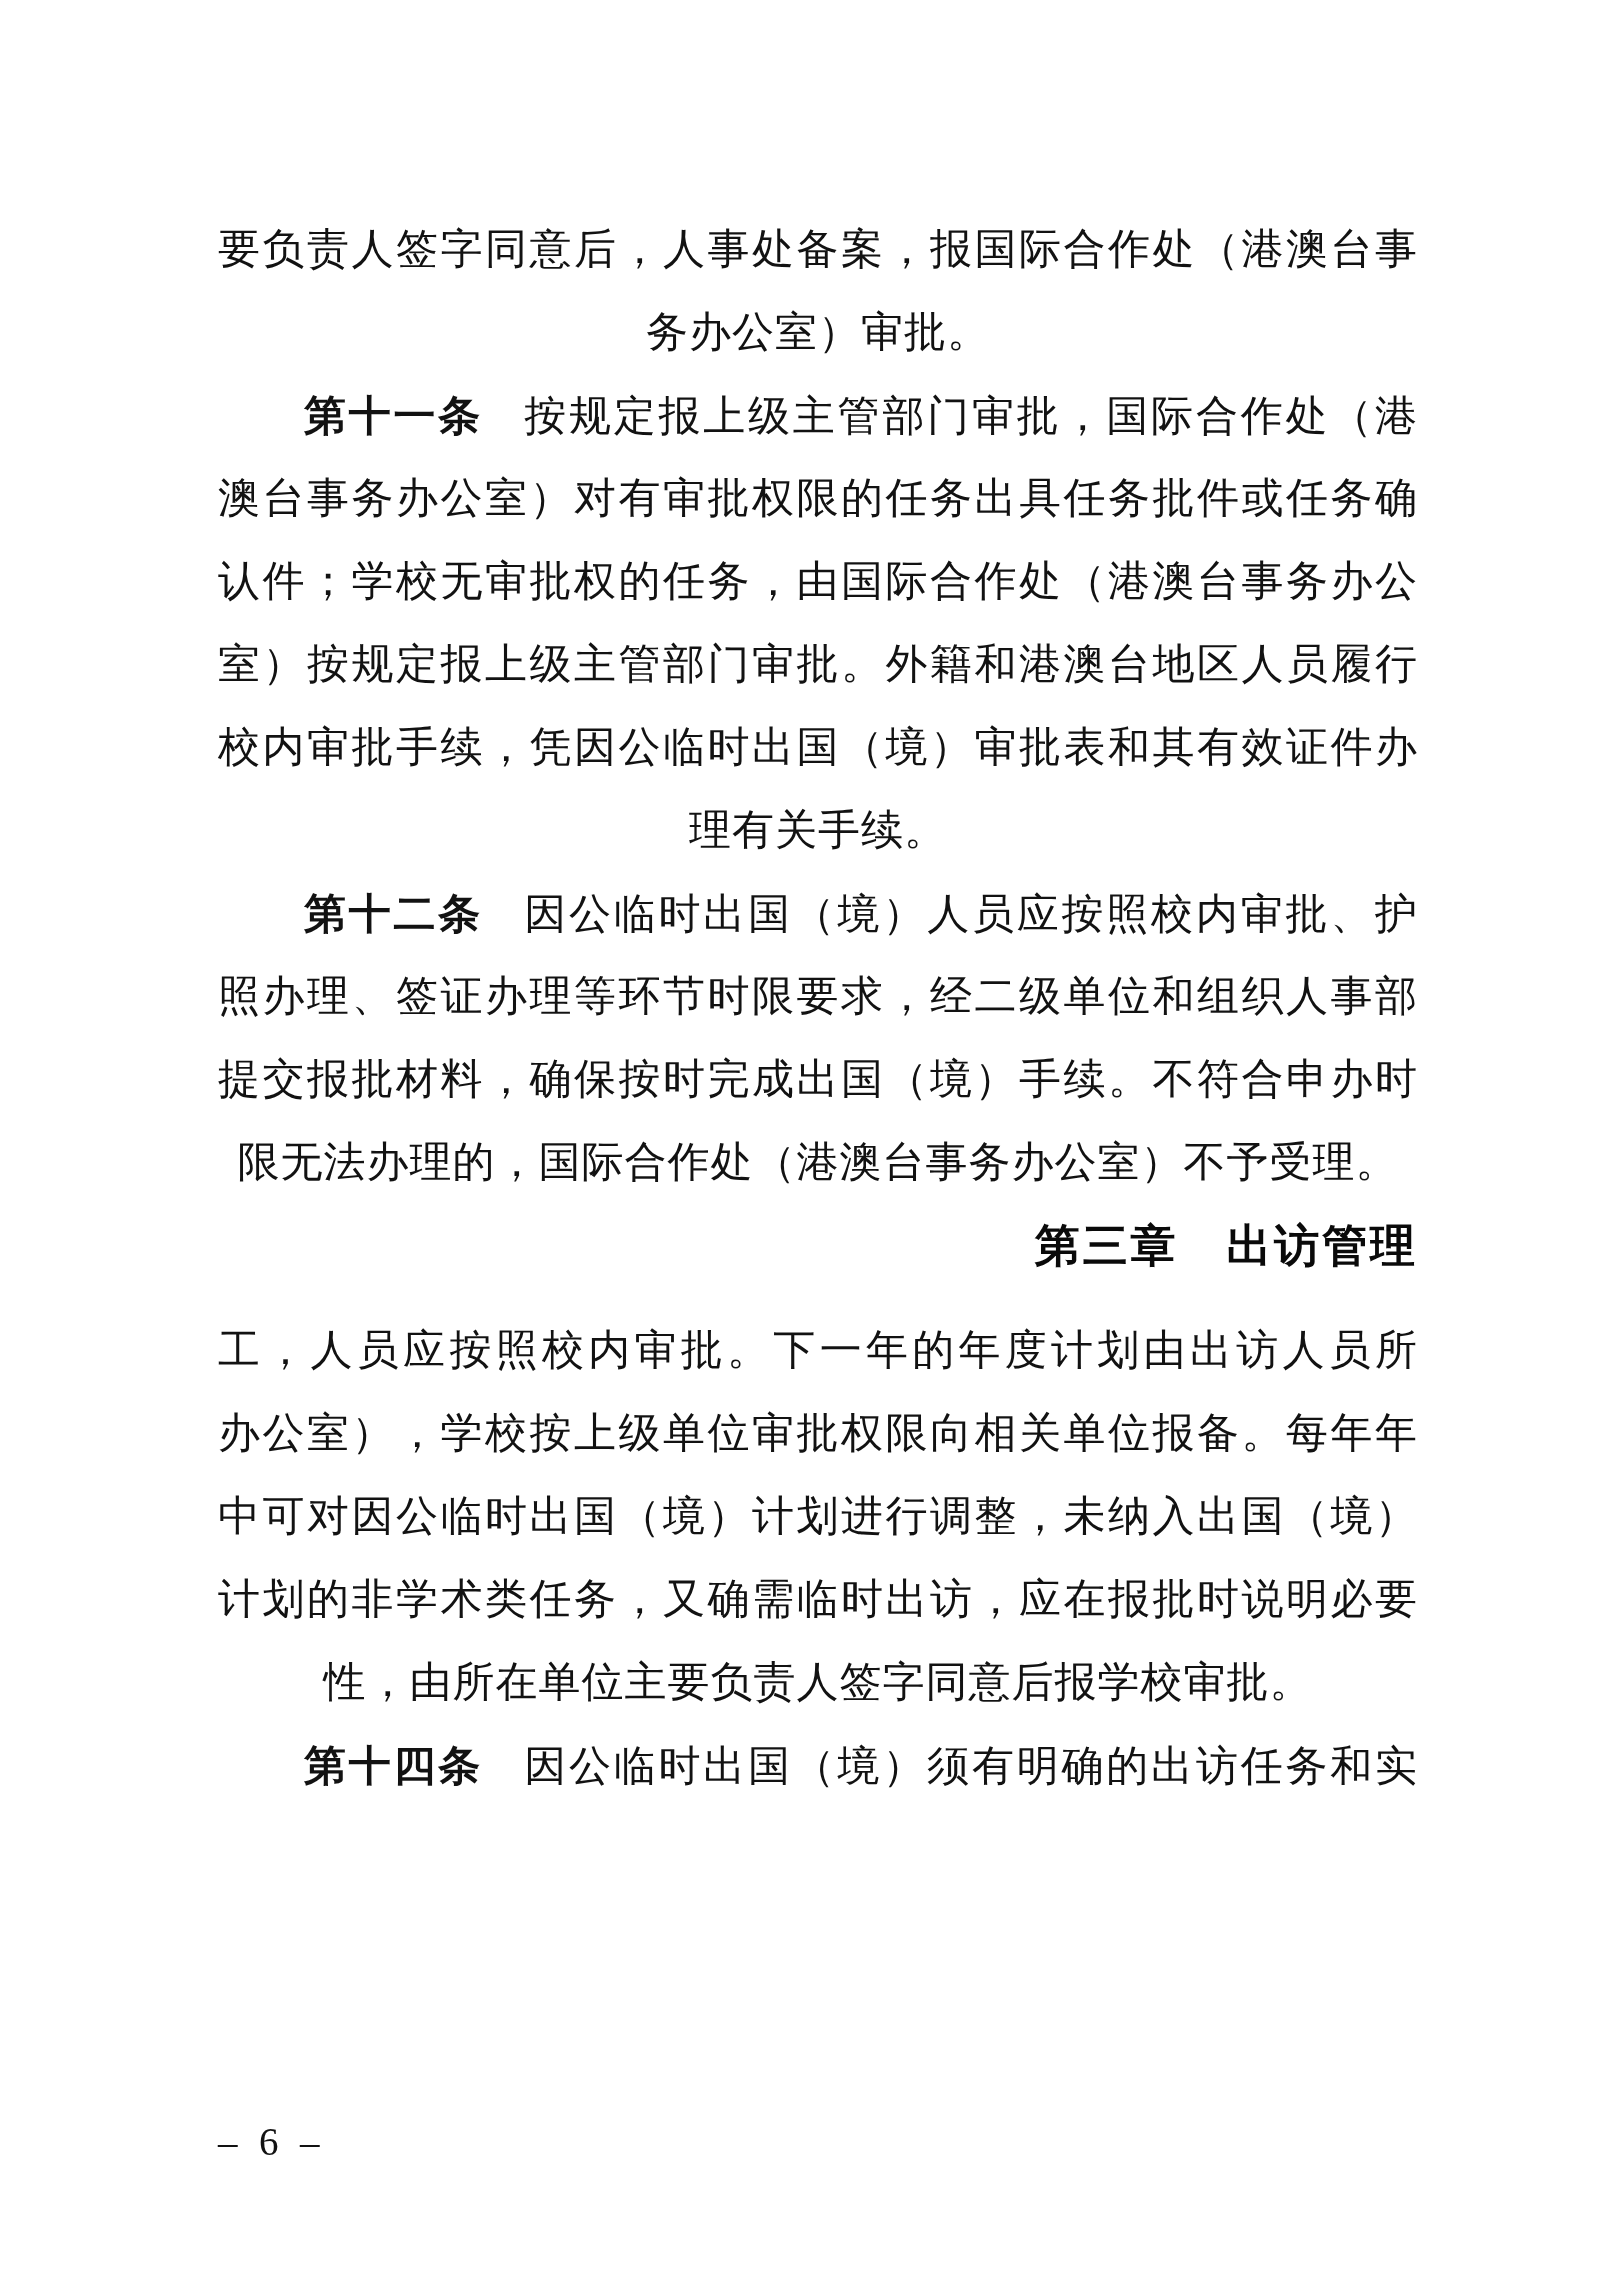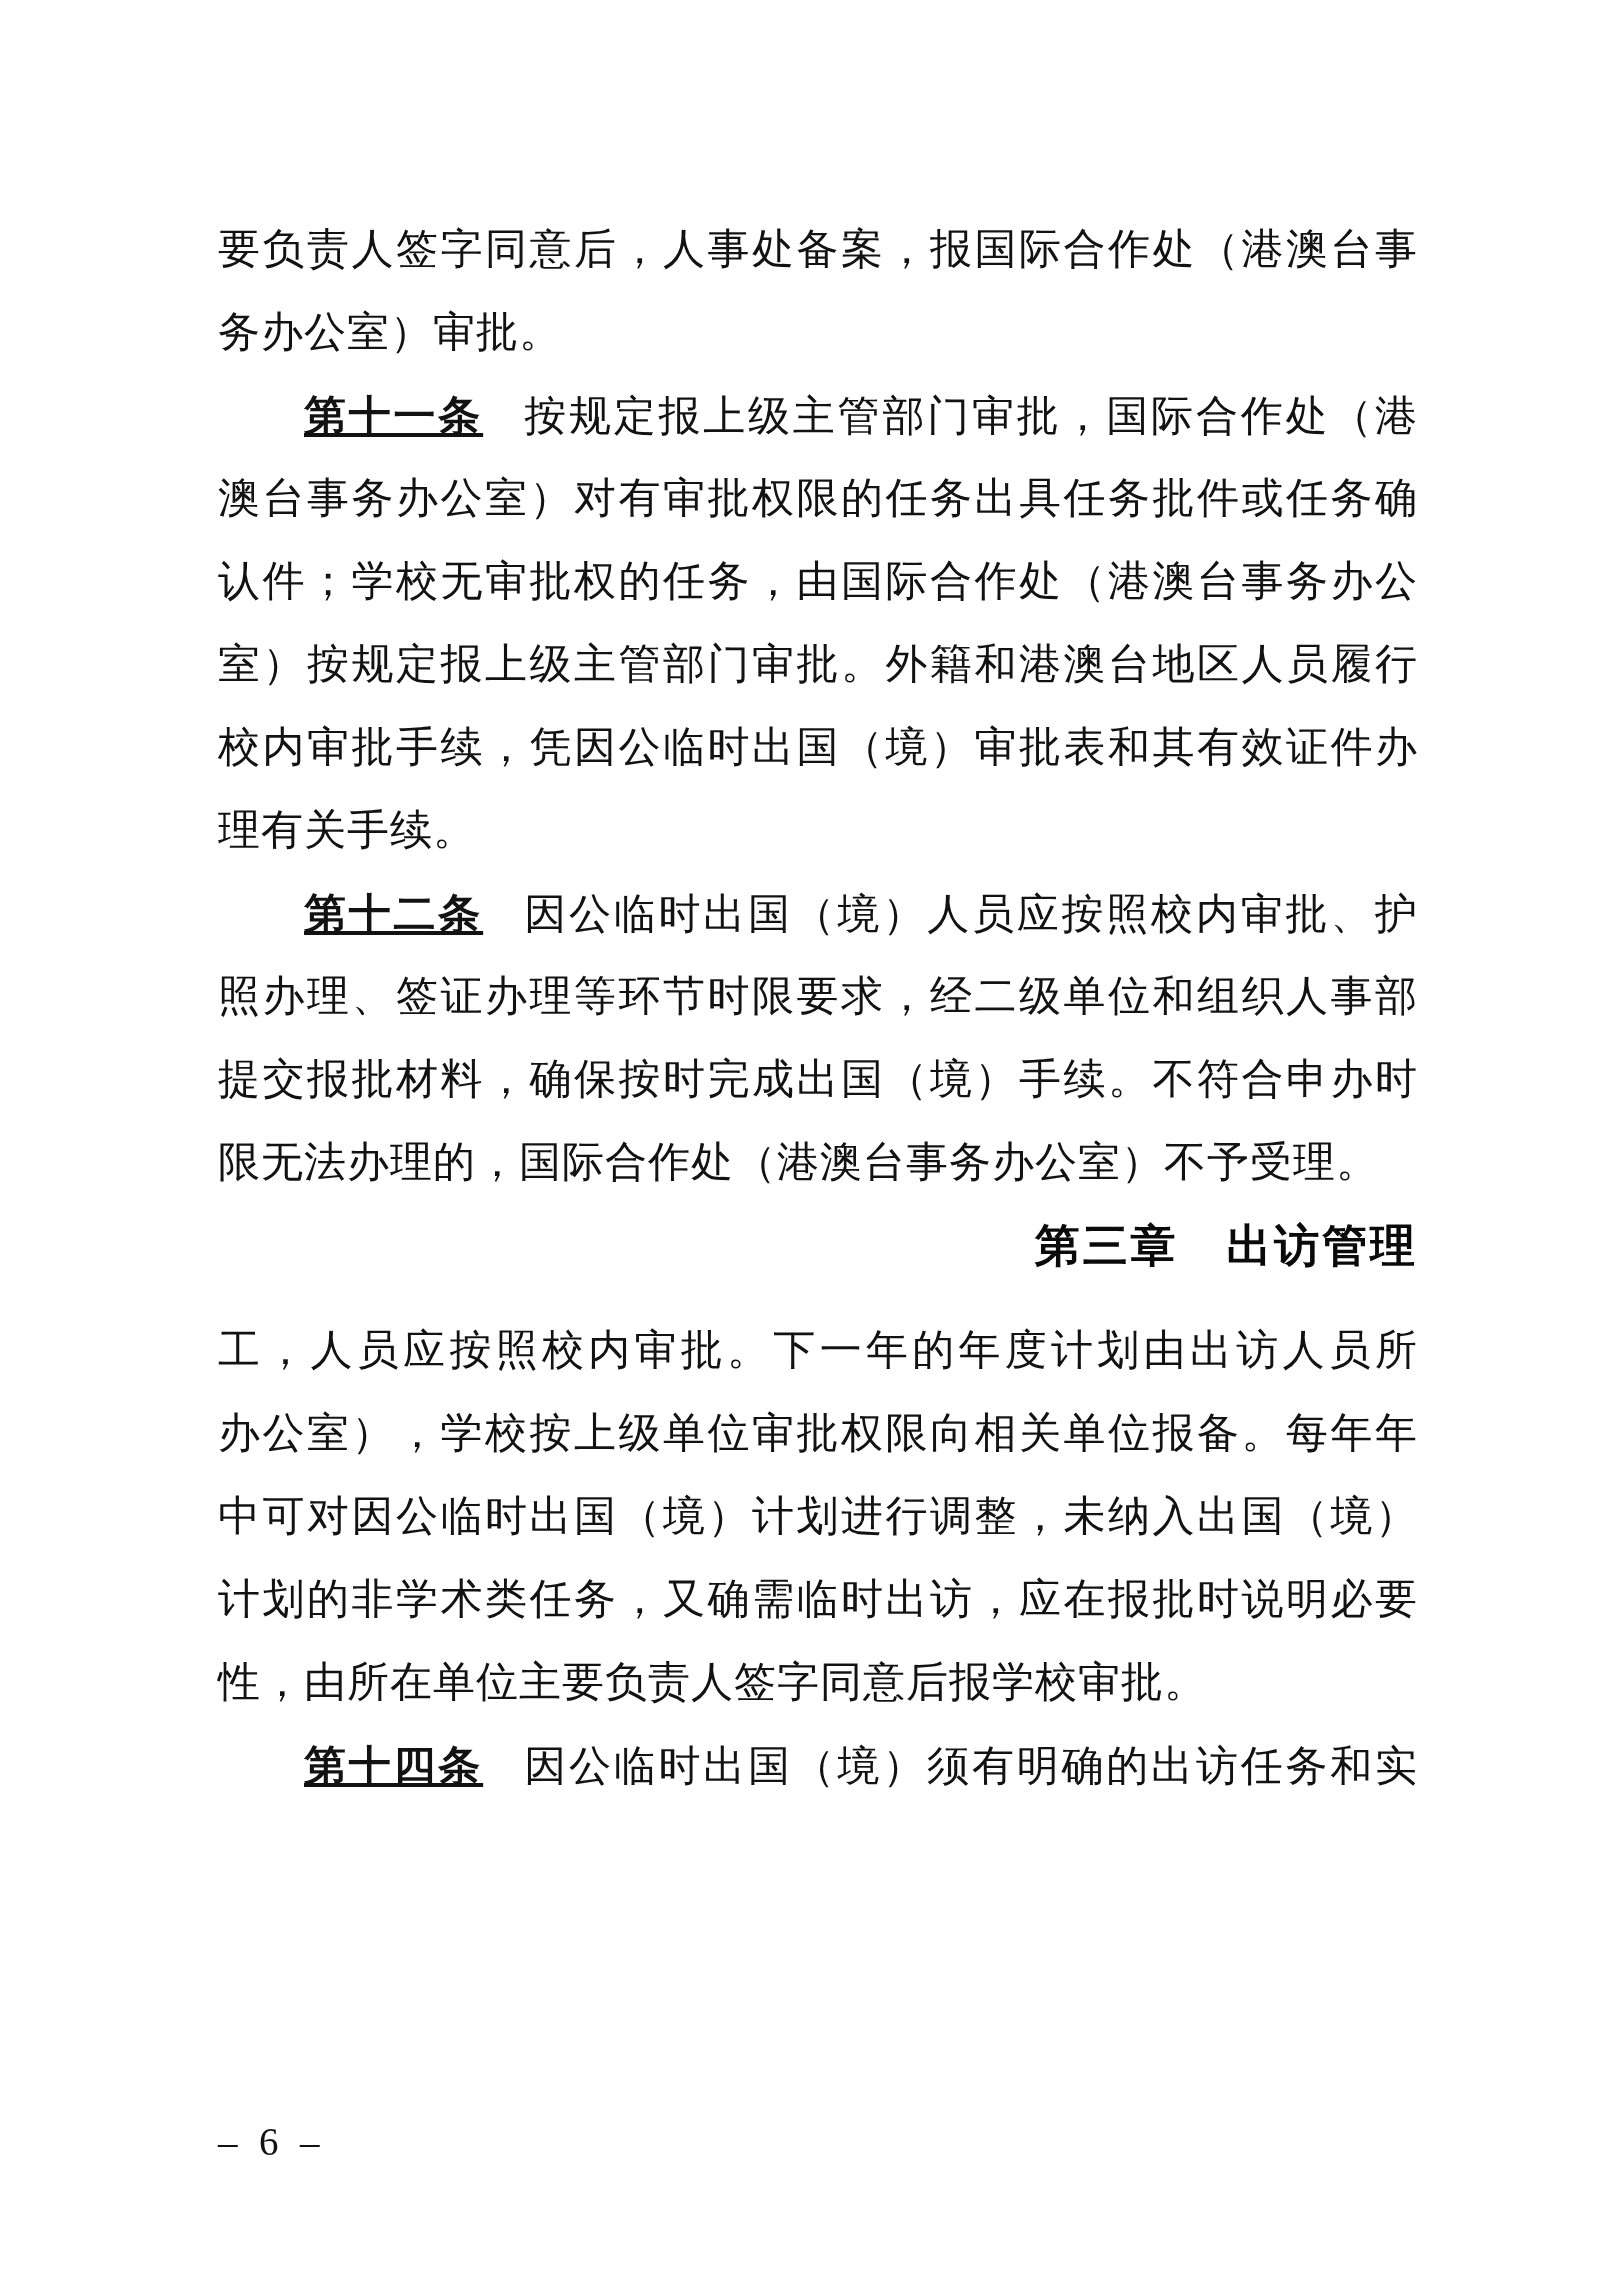--- a/index.html
+++ b/index.html
@@ -17,31 +17,31 @@
     top: 208px;
     width: 1200px;
   }
   .line {
     height: 83px;
     line-height: 83px;
     font-family: "Liberation Serif", "DejaVu Serif", serif;
     font-size: 42px;
     letter-spacing: 1px;
     color: #121212;
+    text-align: center;
   }
   .just {
     text-align: justify;
     text-align-last: justify;
   }
   .indent { text-indent: 86px; }
   .lead {
     font-family: "Liberation Sans", "DejaVu Sans", sans-serif;
     font-weight: 700;
     margin-right: 41px;
-    text-decoration: underline;
   }
   .heading {
     height: 83px;
     line-height: 83px;
     text-align: right;
     font-family: "Liberation Sans", "DejaVu Sans", sans-serif;
     font-weight: 700;
     font-size: 45px;
     letter-spacing: 2.9px;
     margin-bottom: 21.6px;

